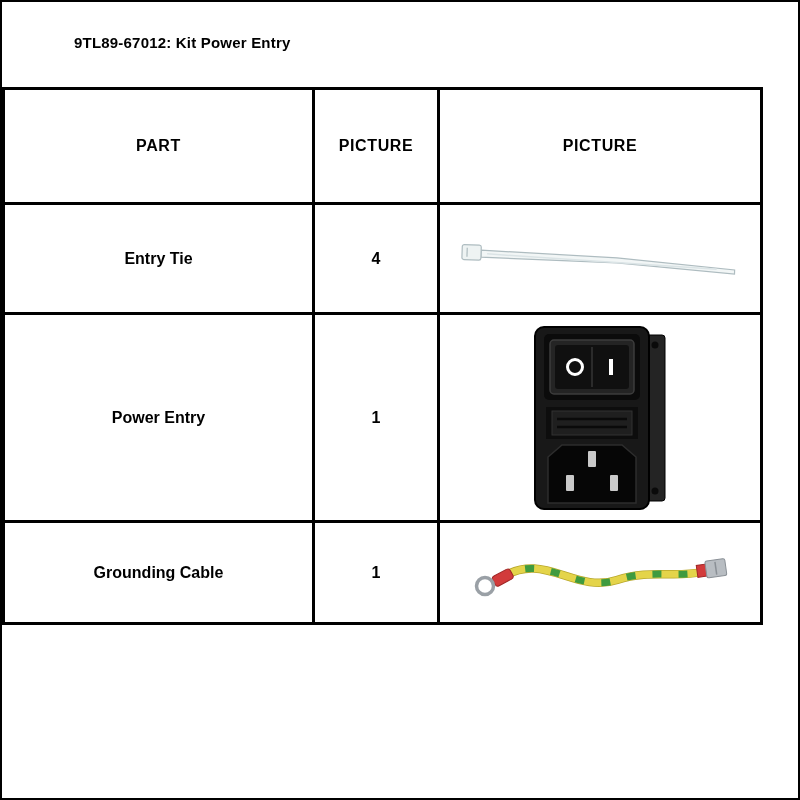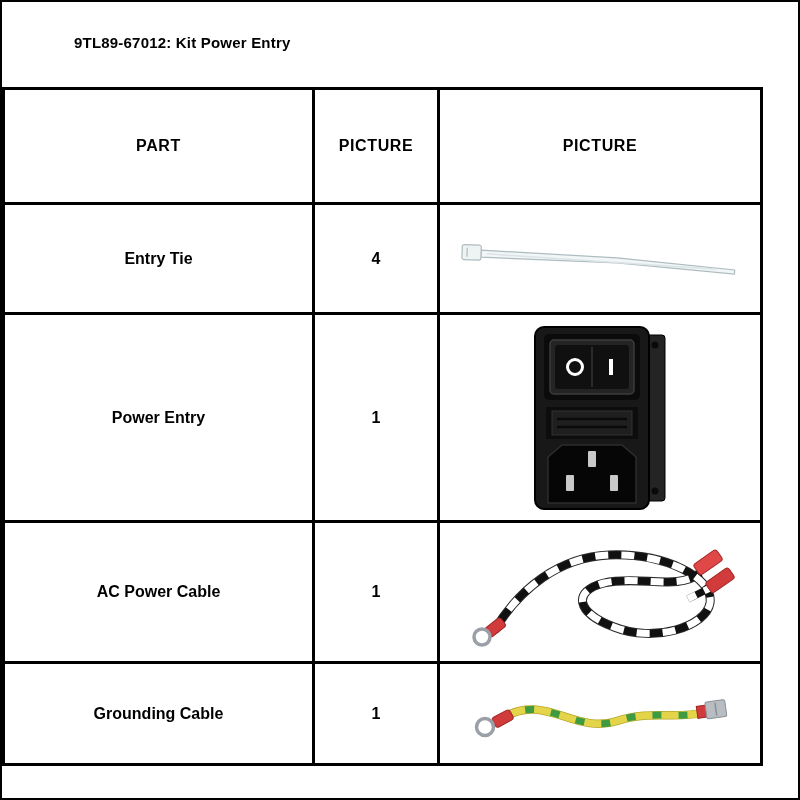--- a/index.html
+++ b/index.html
@@ -119,48 +119,20 @@
 
             <path d="M33 122 H93 L107 134 V180 H19 V134 Z" fill="#060606" stroke="#2d2d2d" stroke-width="1.5"></path>
 
             <rect x="59" y="128" width="8" height="16" rx="1" fill="#c9c9c9"></rect>
             <rect x="37" y="152" width="8" height="16" rx="1" fill="#c9c9c9"></rect>
             <rect x="81" y="152" width="8" height="16" rx="1" fill="#c9c9c9"></rect>
           </svg>
         </td>
       </tr>
 
-      <tr class="row-ac-cable">
-        <td class="part-cell">AC Power Cable</td>
-        <td class="amount-cell">1</td>
-        <td class="picture-cell">
-          <svg width="272" height="126" viewBox="0 0 272 126">
-
-            <g fill="none" stroke-linecap="butt">
-              <path d="M30 102 C 55 60, 95 28, 145 26 C 200 24, 250 48, 246 74 C 242 98, 190 114, 150 98 C 112 84, 108 62, 140 54 C 175 46, 214 62, 236 44" stroke="#2b2b2b" stroke-width="9"></path>
-              <path d="M30 102 C 55 60, 95 28, 145 26 C 200 24, 250 48, 246 74 C 242 98, 190 114, 150 98 C 112 84, 108 62, 140 54 C 175 46, 214 62, 236 44" stroke="#111111" stroke-width="7"></path>
-              <path d="M30 102 C 55 60, 95 28, 145 26 C 200 24, 250 48, 246 74 C 242 98, 190 114, 150 98 C 112 84, 108 62, 140 54 C 175 46, 214 62, 236 44" stroke="#ffffff" stroke-width="7" stroke-dasharray="13 13"></path>
-              <path d="M224 70 L248 58" stroke="#111111" stroke-width="7"></path>
-              <path d="M224 70 L248 58" stroke="#ffffff" stroke-width="7" stroke-dasharray="9 9"></path>
-            </g>
-
-            <g transform="rotate(-38 30 100)">
-              <rect x="22" y="94" width="20" height="11" rx="3" fill="#d23b3b" stroke="#a02525"></rect>
-            </g>
-            <circle cx="18" cy="108" r="8" fill="#ffffff" stroke="#9aa0a6" stroke-width="3.5"></circle>
-
-            <g transform="rotate(-35 240 38)">
-              <rect x="232" y="30" width="28" height="13" rx="3" fill="#e04848" stroke="#a02525"></rect>
-            </g>
-            <g transform="rotate(-35 252 56)">
-              <rect x="244" y="48" width="28" height="13" rx="3" fill="#d23b3b" stroke="#a02525"></rect>
-            </g>
-          </svg>
-        </td>
-      </tr>
 
       <tr class="row-ground">
         <td class="part-cell">Grounding Cable</td>
         <td class="amount-cell">1</td>
         <td class="picture-cell">
           <svg width="262" height="74" viewBox="0 0 262 74">
 
             <g fill="none" stroke-linecap="butt">
               <path d="M32 42 C 75 14, 105 58, 148 44 C 180 33, 208 42, 232 36" stroke="#b8a72a" stroke-width="8.5"></path>
               <path d="M32 42 C 75 14, 105 58, 148 44 C 180 33, 208 42, 232 36" stroke="#e4d44a" stroke-width="7"></path>

